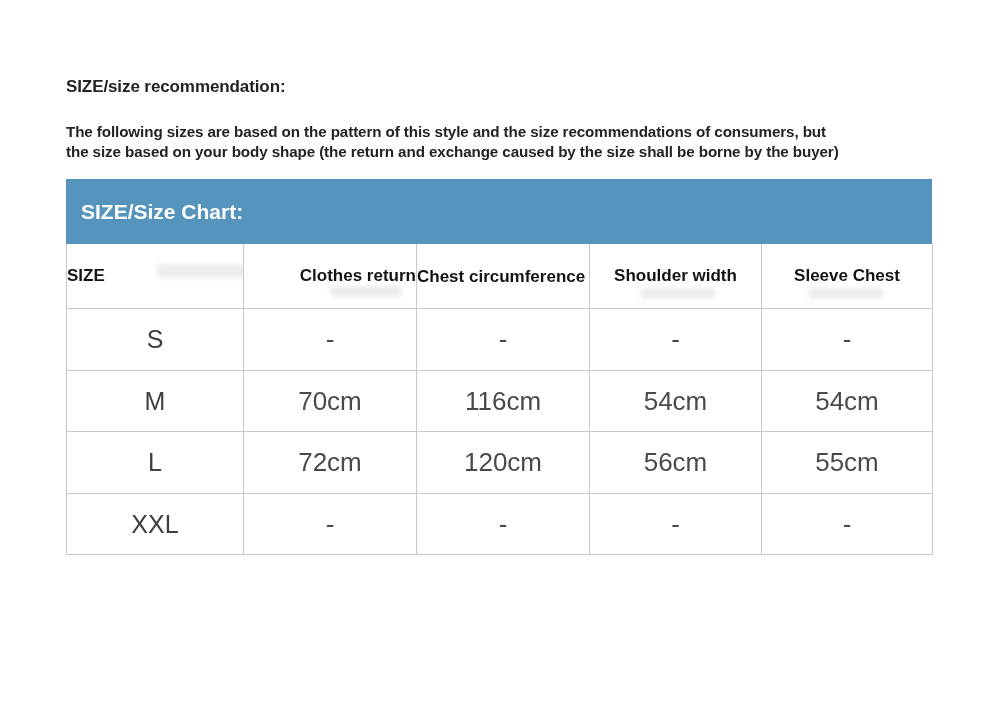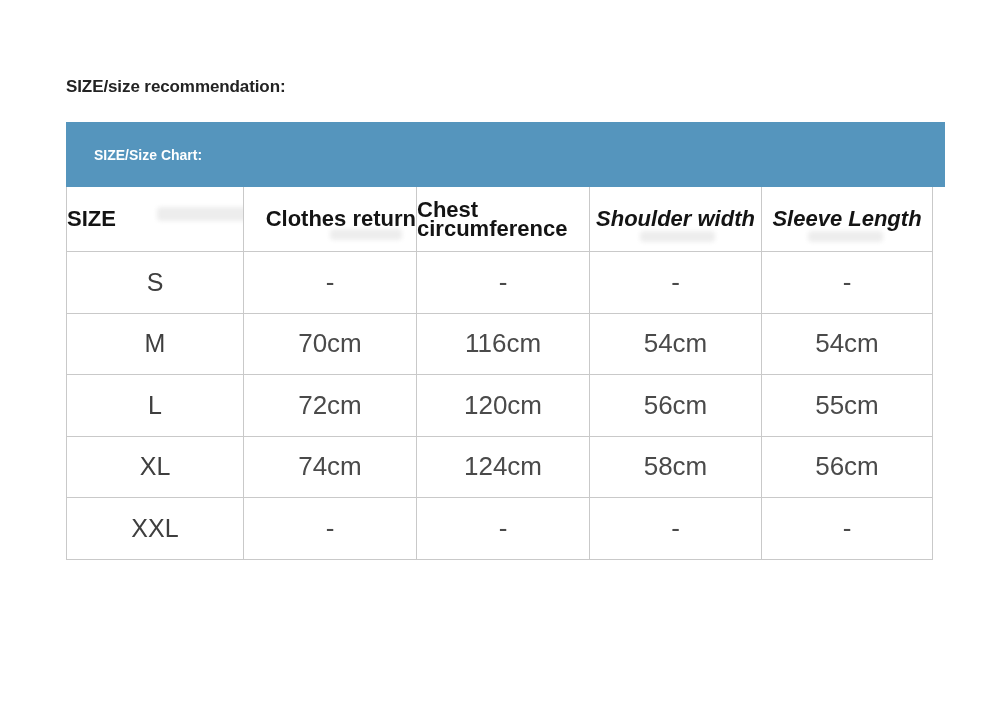--- a/index.html
+++ b/index.html
@@ -29,55 +29,55 @@
   }
   .intro {
     margin-top: 25px;
     font-size: 15.2px;
     line-height: 19.7px;
     font-weight: bold;
     color: #232323;
     letter-spacing: -0.1px;
   }
   .chart-title-bar {
-    margin-top: 8px;
+    margin-top: 18px;
     width: 851px; 
     height: 65px;
-    padding-left: 28px;
+    padding-left: 15px;
     display: flex;
     align-items: center;
     color: #ffffff;
-    font-size: 14px;
+    font-size: 21px;
     font-weight: bold;
   }
   table.size-table {
     width: 866px;
     border-collapse: collapse;
     table-layout: fixed;
   }
   table.size-table td, table.size-table th {
     border: 1px solid #c9c9c9;
     background: #ffffff;
     padding: 0;
     overflow: hidden;
   }
   table.size-table tr.header-row th {
     border-top: none;
     height: 64px;
-    font-size: 22px;
+    font-size: 17px;
     font-weight: bold;
     color: #141414;
     vertical-align: middle;
     position: relative;
   }
   th.h-size   { text-align: left;  padding-left: 26px; }
   th.h-clothes{ text-align: right; padding-right: 3px; }
   th.h-chest  { text-align: left;  padding-left: 29px; padding-right: 18px;
                 font-size: 14.5px; line-height: 19px; }
-  th.h-shoulder, th.h-sleeve { text-align: center; font-style: italic; }
+  th.h-shoulder, th.h-sleeve { text-align: center; }
 
   
   th.h-size::after, th.h-clothes::after, th.h-shoulder::after, th.h-sleeve::after {
     content: "";
     position: absolute;
     background: #ededed;
     border-radius: 4px;
     filter: blur(2px);
   }
   th.h-size::after     { left: 90px;  top: 20px; width: 95px; height: 14px; }
@@ -100,41 +100,43 @@
 </style>
 </head>
 <body>
 
 <div class="page">
   <div class="content">
 
     <p class="heading">SIZE/size recommendation:</p>
 
     <div class="intro">
+      <div>The following sizes are based on the pattern of this style and the size recommendations of consumers, but</div>
+      <div>the size based on your body shape (the return and exchange caused by the size shall be borne by the buyer)</div>
     </div>
 
     <div class="chart-title-bar" style="background: rgb(85, 149, 189);">
       <span>SIZE/Size Chart:</span>
     </div>
 
     <table class="size-table">
       <colgroup>
         <col style="width:177px">
         <col style="width:173px">
         <col style="width:173px">
         <col style="width:172px">
         <col style="width:171px">
       </colgroup>
       <tbody>
         <tr class="header-row">
           <th class="h-size">SIZE</th>
           <th class="h-clothes">Clothes return</th>
           <th class="h-chest">Chest circumference</th>
           <th class="h-shoulder">Shoulder width</th>
-          <th class="h-sleeve">Sleeve Length</th>
+          <th class="h-sleeve">Sleeve Chest</th>
         </tr>
 
         <tr class="body-row">
           <td class="size-cell">S</td>
           <td>-</td>
           <td>-</td>
           <td>-</td>
           <td>-</td>
         </tr>
 
@@ -147,27 +149,20 @@
         </tr>
 
         <tr class="body-row">
           <td class="size-cell">L</td>
           <td>72cm</td>
           <td>120cm</td>
           <td>56cm</td>
           <td>55cm</td>
         </tr>
 
-        <tr class="body-row">
-          <td class="size-cell">XL</td>
-          <td>74cm</td>
-          <td>124cm</td>
-          <td>58cm</td>
-          <td>56cm</td>
-        </tr>
 
         <tr class="body-row">
           <td class="size-cell">XXL</td>
           <td>-</td>
           <td>-</td>
           <td>-</td>
           <td>-</td>
         </tr>
       </tbody>
     </table>

